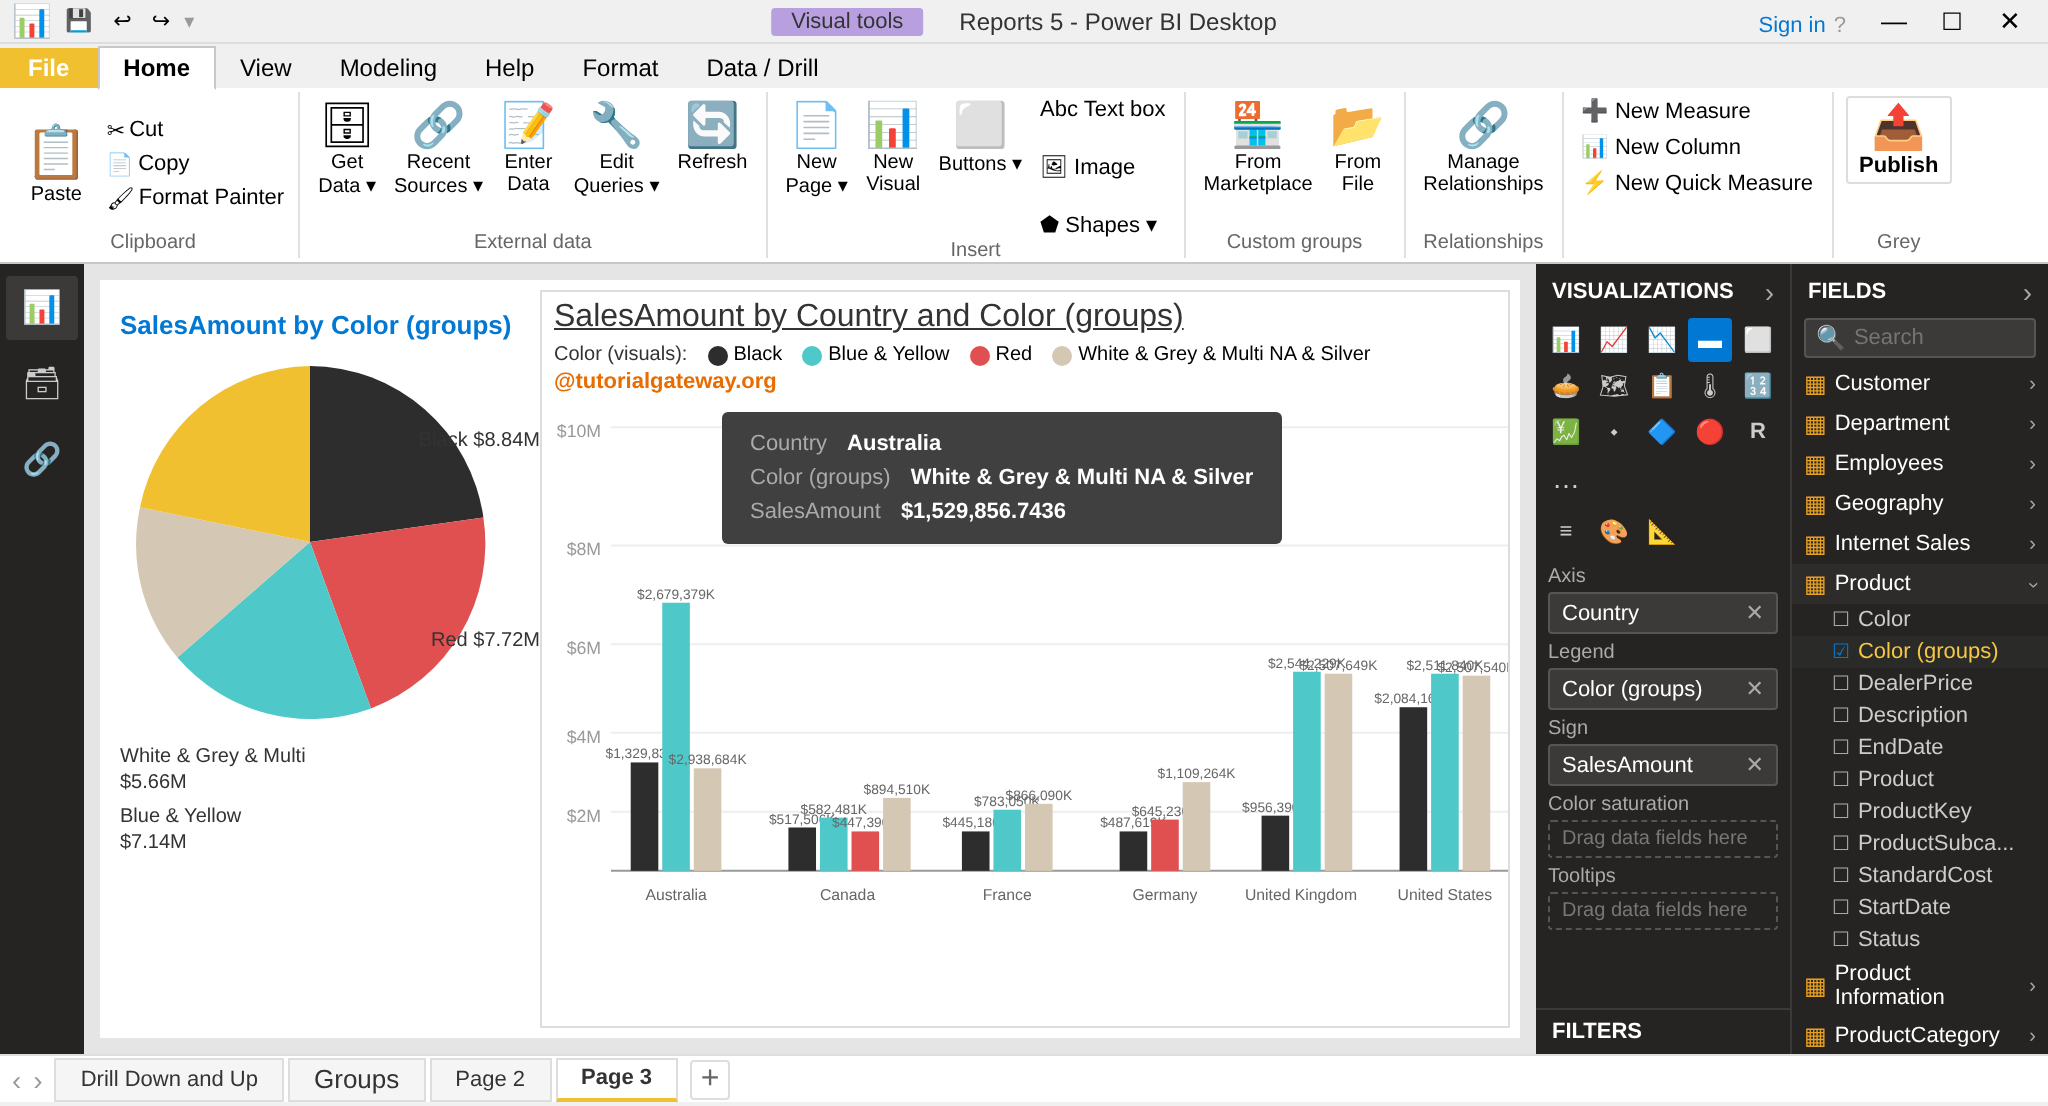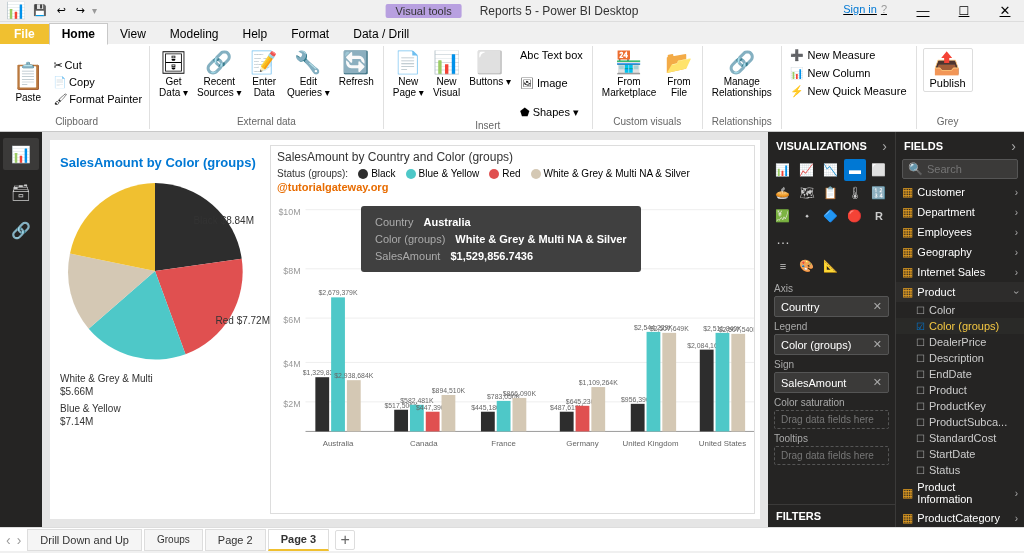--- a/index.html
+++ b/index.html
@@ -18,21 +18,21 @@
     <span style="font-size:16px;">📊</span>
     <span style="font-size:11px; cursor:pointer; padding:1px 3px;">💾</span>
     <span style="font-size:11px; cursor:pointer; padding:1px 3px;">↩</span>
     <span style="font-size:11px; cursor:pointer; padding:1px 3px;">↪</span>
     <span style="color:#999; font-size:10px;">▾</span>
   </div>
   <div style="position:absolute; left:50%; transform:translateX(-50%); display:flex; align-items:center; gap:18px;">
     <div style="background:#b8a0e0; padding:1px 10px; border-radius:2px; font-size:11px; color:#333;">Visual tools</div>
     <span style="font-size:12px; color:#333;">Reports 5 - Power BI Desktop</span>
   </div>
-  <div style="display:flex; align-items:flex-start; gap:15px;text-decoration:underline;">
+  <div style="display:flex; align-items:flex-end; gap:3px;">
     <div style="display:flex; align-items:center; gap:4px; margin-right:8px; font-size:11px;">
       <span style="color:#0078d4; cursor:pointer;">Sign in</span>
       <span style="color:#999;">?</span>
     </div>
     <button style="width:26px; height:16px; background:none; border:none; cursor:pointer; font-size:13px;">—</button>
     <button style="width:26px; height:16px; background:none; border:none; cursor:pointer; font-size:12px;">☐</button>
     <button style="width:26px; height:16px; background:none; border:none; cursor:pointer; font-size:13px;">✕</button>
   </div>
 </div>
 
@@ -116,21 +116,21 @@
     <div style="display:flex; align-items:flex-start; gap:3px; flex:1;">
       <div style="display:flex; flex-direction:column; align-items:center; cursor:pointer; padding:2px 3px;">
         <span style="font-size:22px;">🏪</span>
         <span style="font-size:10px; text-align:center;">From<br>Marketplace</span>
       </div>
       <div style="display:flex; flex-direction:column; align-items:center; cursor:pointer; padding:2px 3px;">
         <span style="font-size:22px;">📂</span>
         <span style="font-size:10px; text-align:center;">From<br>File</span>
       </div>
     </div>
-    <div style="font-size:10px; color:#666; text-align:center;">Custom visuals</div>
+    <div style="font-size:10px; color:#666; text-align:center;">Custom groups</div>
   </div>
 
   <div style="display:flex; flex-direction:column; border-right:1px solid #e0e0e0; padding:2px 6px;">
     <div style="display:flex; align-items:flex-start; gap:3px; flex:1;">
       <div style="display:flex; flex-direction:column; align-items:center; cursor:pointer; padding:2px 3px;">
         <span style="font-size:22px;">🔗</span>
         <span style="font-size:10px; text-align:center;">Manage<br>Relationships</span>
       </div>
     </div>
     <div style="font-size:10px; color:#666; text-align:center;">Relationships</div>
@@ -142,21 +142,21 @@
       <div style="font-size:11px; cursor:pointer; padding:1px 3px; display:flex; align-items:center; gap:3px;">📊 New Column</div>
       <div style="font-size:11px; cursor:pointer; padding:1px 3px; display:flex; align-items:center; gap:3px;">⚡ New Quick Measure</div>
     </div>
     <div style="font-size:10px; color:#666; text-align:center;">Calculations</div>
   </div>
 
   <div style="display:flex; flex-direction:column; padding:2px 6px;">
     <div style="display:flex; align-items:flex-start; flex:1;">
       <div style="display:flex; flex-direction:column; align-items:center; cursor:pointer; padding:2px 6px; border:1px solid #ddd; border-radius:2px;">
         <span style="font-size:22px;">📤</span>
-        <span style="font-size:11px; font-weight:400;">Publish</span>
+        <span style="font-size:11px; font-weight:700;">Publish</span>
       </div>
     </div>
     <div style="font-size:10px; color:#666; text-align:center;">Grey</div>
   </div>
 </div>
 
 <div style="display:flex; height:calc(553px - 22px - 22px - 90px - 24px); background:#e5e5e5;">
 
   <div style="width:42px; background:#252423; display:flex; flex-direction:column; align-items:center; padding-top:6px; gap:6px;">
     <div style="width:36px; height:32px; display:flex; align-items:center; justify-content:center; cursor:pointer; background:#3b3a39; color:white; font-size:16px; border-radius:2px;">📊</div>
@@ -184,33 +184,33 @@
           <path d="M0,0 L-85.0,-17.4 A88,88 0 0,1 0,-88 Z" fill="#f0c030"></path>
         </svg>
         
         
         <div style="font-size:10px; color:#333; margin-top:4px;">
           <div style="margin-bottom:2px;">White &amp; Grey &amp; Multi</div>
           <div style="margin-bottom:6px;">$5.66M</div>
           <div style="margin-bottom:2px; font-weight:500;">Blue &amp; Yellow</div>
           <div style="margin-bottom:2px;">$7.14M</div>
         </div>
-        <div style="position:absolute; right:16px; top:60px; font-size:10px; color:#333; text-align:right;">
+        <div style="position:absolute; right:0; top:60px; font-size:10px; color:#333; text-align:right;">
           <div>Black $8.84M</div>
         </div>
         <div style="position:absolute; right:0; top:160px; font-size:10px; color:#333; ">
           <div>Red $7.72M</div>
         </div>
       </div>
 
       <div style="position:absolute; left:220px; top:5px; right:5px; bottom:5px; border:1px solid #ddd;">
-        <div style="font-size:12px; color:#333; padding:4px 6px 2px;">SalesAmount by Country and Color (groups)</div>
+        <div style="font-size:16px; color:#333; padding:4px 6px 2px;text-decoration:underline;">SalesAmount by Country and Color (groups)</div>
 
         <div style="display:flex; align-items:center; gap:10px; padding:2px 6px 2px; flex-wrap:wrap;">
-          <span style="font-size:10px; color:#333;">Status (groups):</span>
+          <span style="font-size:10px; color:#333;">Color (visuals):</span>
           <div style="display:flex; align-items:center; gap:3px;">
             <div style="width:10px; height:10px; border-radius:50%; background:#2d2d2d;"></div>
             <span style="font-size:10px;">Black</span>
           </div>
           <div style="display:flex; align-items:center; gap:3px;">
             <div style="width:10px; height:10px; border-radius:50%; background:#4ec8c8;"></div>
             <span style="font-size:10px;">Blue &amp; Yellow</span>
           </div>
           <div style="display:flex; align-items:center; gap:3px;">
             <div style="width:10px; height:10px; border-radius:50%; background:#e05050;"></div>
@@ -484,17 +484,17 @@
     </div>
   </div>
 </div>
 
 <div style="height:24px; background:#fff; display:flex; align-items:center; border-top:1px solid #ddd; padding-left:4px; gap:0;">
   <div style="display:flex; gap:2px; margin-right:4px;">
     <span style="font-size:14px; color:#999; cursor:pointer; padding:0 2px;">‹</span>
     <span style="font-size:14px; color:#999; cursor:pointer; padding:0 2px;">›</span>
   </div>
   <div style="height:22px; padding:0 12px; cursor:pointer; font-size:11px; display:flex; align-items:center; border:1px solid #ddd; background:#f5f5f5; color:#333; margin-right:2px;">Drill Down and Up</div>
-  <div style="height:22px; padding:0 12px; cursor:pointer; font-size:10px; display:flex; align-items:center; border:1px solid #ddd; background:#f5f5f5; color:#333; margin-right:2px;">Groups</div>
+  <div style="height:22px; padding:0 12px; cursor:pointer; font-size:13px; display:flex; align-items:center; border:1px solid #ddd; background:#f5f5f5; color:#333; margin-right:2px;">Groups</div>
   <div style="height:22px; padding:0 12px; cursor:pointer; font-size:11px; display:flex; align-items:center; border:1px solid #ddd; background:#f5f5f5; color:#333; margin-right:2px;">Page 2</div>
   <div style="height:22px; padding:0 12px; cursor:pointer; font-size:11px; display:flex; align-items:center; border:1px solid #ddd; background:#fff; color:#333; border-bottom:2px solid #f0c030; font-weight:600; margin-right:2px;">Page 3</div>
   <div style="width:20px; height:20px; display:flex; align-items:center; justify-content:center; cursor:pointer; font-size:16px; color:#666; border:1px solid #ddd; border-radius:2px; margin-left:4px;">+</div>
 </div>
 
 </body></html>

